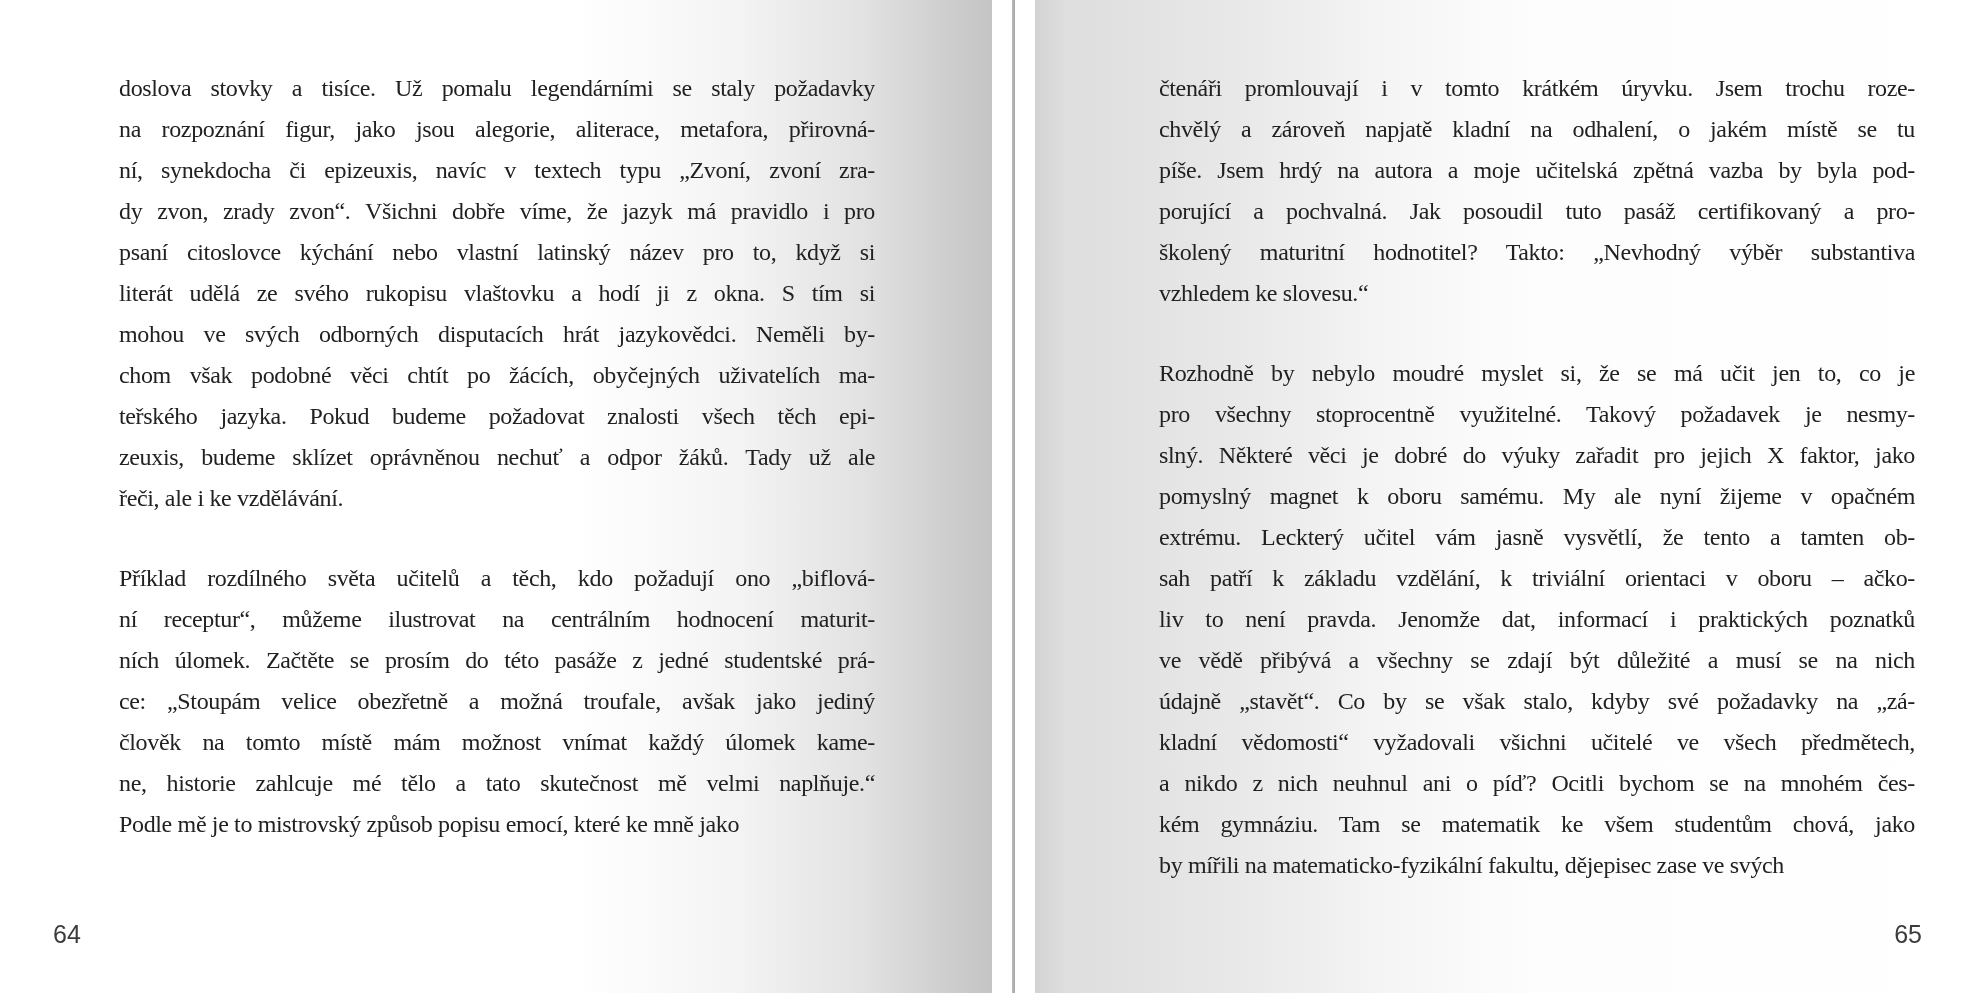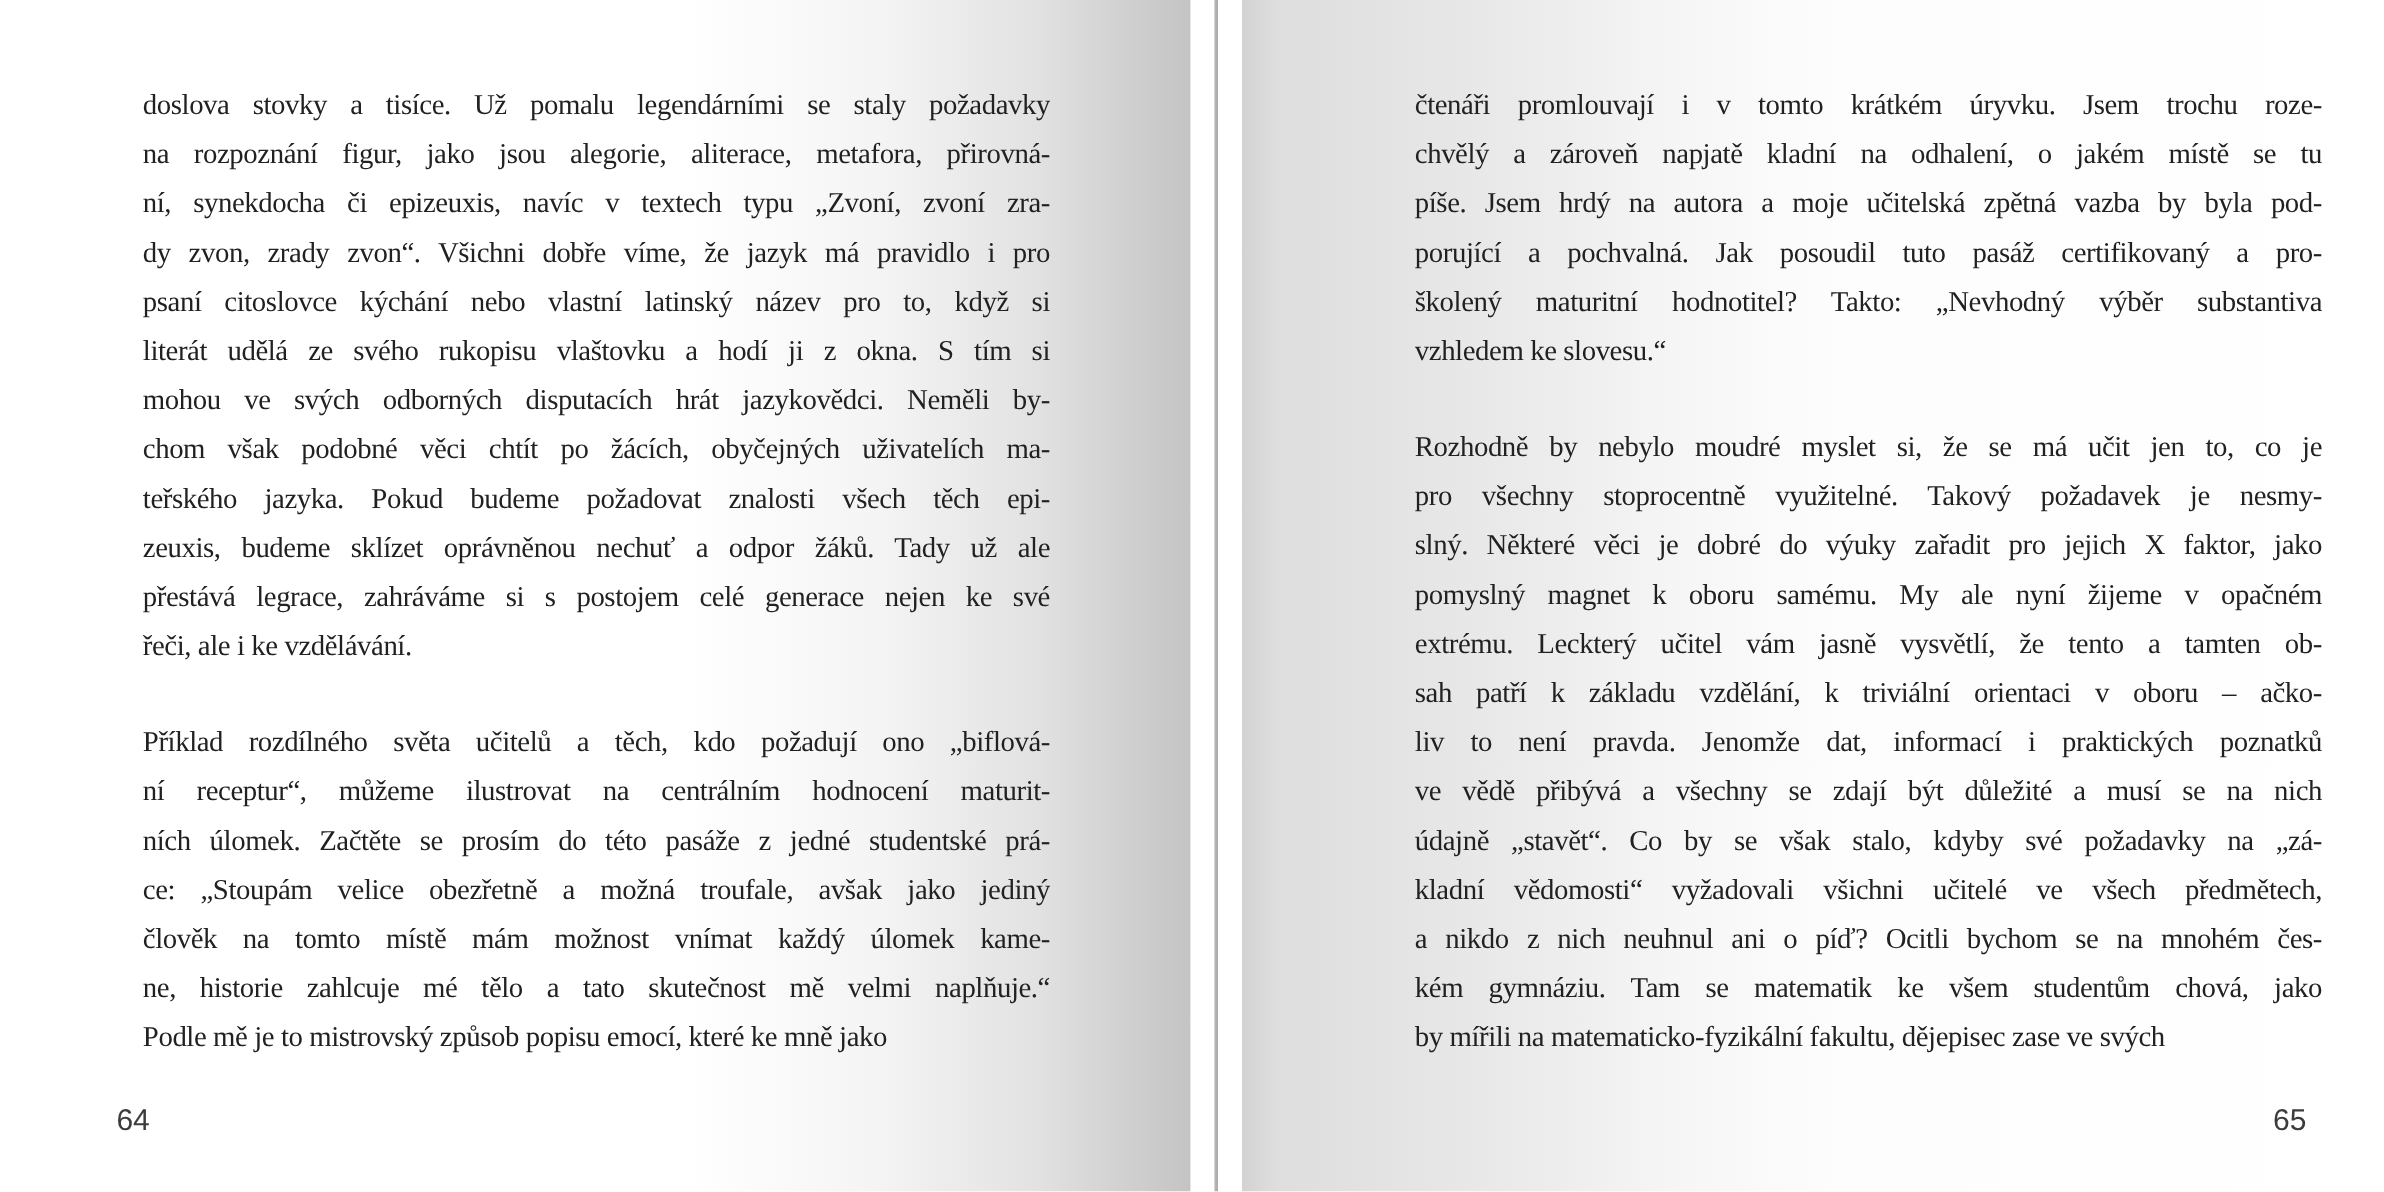--- a/index.html
+++ b/index.html
@@ -45,21 +45,21 @@
     top: 68px;
     left: 119px;
     width: 756px;
     font-family: "Liberation Serif", "DejaVu Serif", serif;
     font-size: 24px;
     line-height: 41px;
     letter-spacing: -0.35px;
     color: #212121;
   }
   .page.right .text-block {
-    left: 144px;
+    left: 124px;
   }
   .paragraph + .paragraph {
     margin-top: 39px;
   }
   .line {
     text-align: justify;
     text-align-last: justify;
     height: 41px;
     overflow: hidden;
   }
@@ -69,21 +69,20 @@
   .page-number {
     position: absolute;
     bottom: 44px;
     font-family: "Liberation Sans", "DejaVu Sans", sans-serif;
     font-size: 25px;
     font-weight: 400;
     color: #3c3c3c;
   }
   .page.left .page-number {
     left: 53px;
-    margin-left: 44px;
   }
   .page.right .page-number {
     right: 105px;
   }
 </style>
 </head>
 <body>
 
 <div class="spread">
 
@@ -93,21 +92,20 @@
           <div class="line">doslova stovky a tisíce. Už pomalu legendárními se staly požadavky</div>
           <div class="line">na rozpoznání figur, jako jsou alegorie, aliterace, metafora, přirovná-</div>
           <div class="line">ní, synekdocha či epizeuxis, navíc v textech typu „Zvoní, zvoní zra-</div>
           <div class="line">dy zvon, zrady zvon“. Všichni dobře víme, že jazyk má pravidlo i pro</div>
           <div class="line">psaní citoslovce kýchání nebo vlastní latinský název pro to, když si</div>
           <div class="line">literát udělá ze svého rukopisu vlaštovku a hodí ji z okna. S tím si</div>
           <div class="line">mohou ve svých odborných disputacích hrát jazykovědci. Neměli by-</div>
           <div class="line">chom však podobné věci chtít po žácích, obyčejných uživatelích ma-</div>
           <div class="line">teřského jazyka. Pokud budeme požadovat znalosti všech těch epi-</div>
           <div class="line">zeuxis, budeme sklízet oprávněnou nechuť a odpor žáků. Tady už ale</div>
-          <div class="line">přestává legrace, zahráváme si s postojem celé generace nejen ke své</div>
           <div class="line last">řeči, ale i ke vzdělávání.</div>
         </div>
         <div class="paragraph">
           <div class="line">Příklad rozdílného světa učitelů a těch, kdo požadují ono „biflová-</div>
           <div class="line">ní receptur“, můžeme ilustrovat na centrálním hodnocení maturit-</div>
           <div class="line">ních úlomek. Začtěte se prosím do této pasáže z jedné studentské prá-</div>
           <div class="line">ce: „Stoupám velice obezřetně a možná troufale, avšak jako jediný</div>
           <div class="line">člověk na tomto místě mám možnost vnímat každý úlomek kame-</div>
           <div class="line">ne, historie zahlcuje mé tělo a tato skutečnost mě velmi naplňuje.“</div>
           <div class="line last">Podle mě je to mistrovský způsob popisu emocí, které ke mně jako</div>

